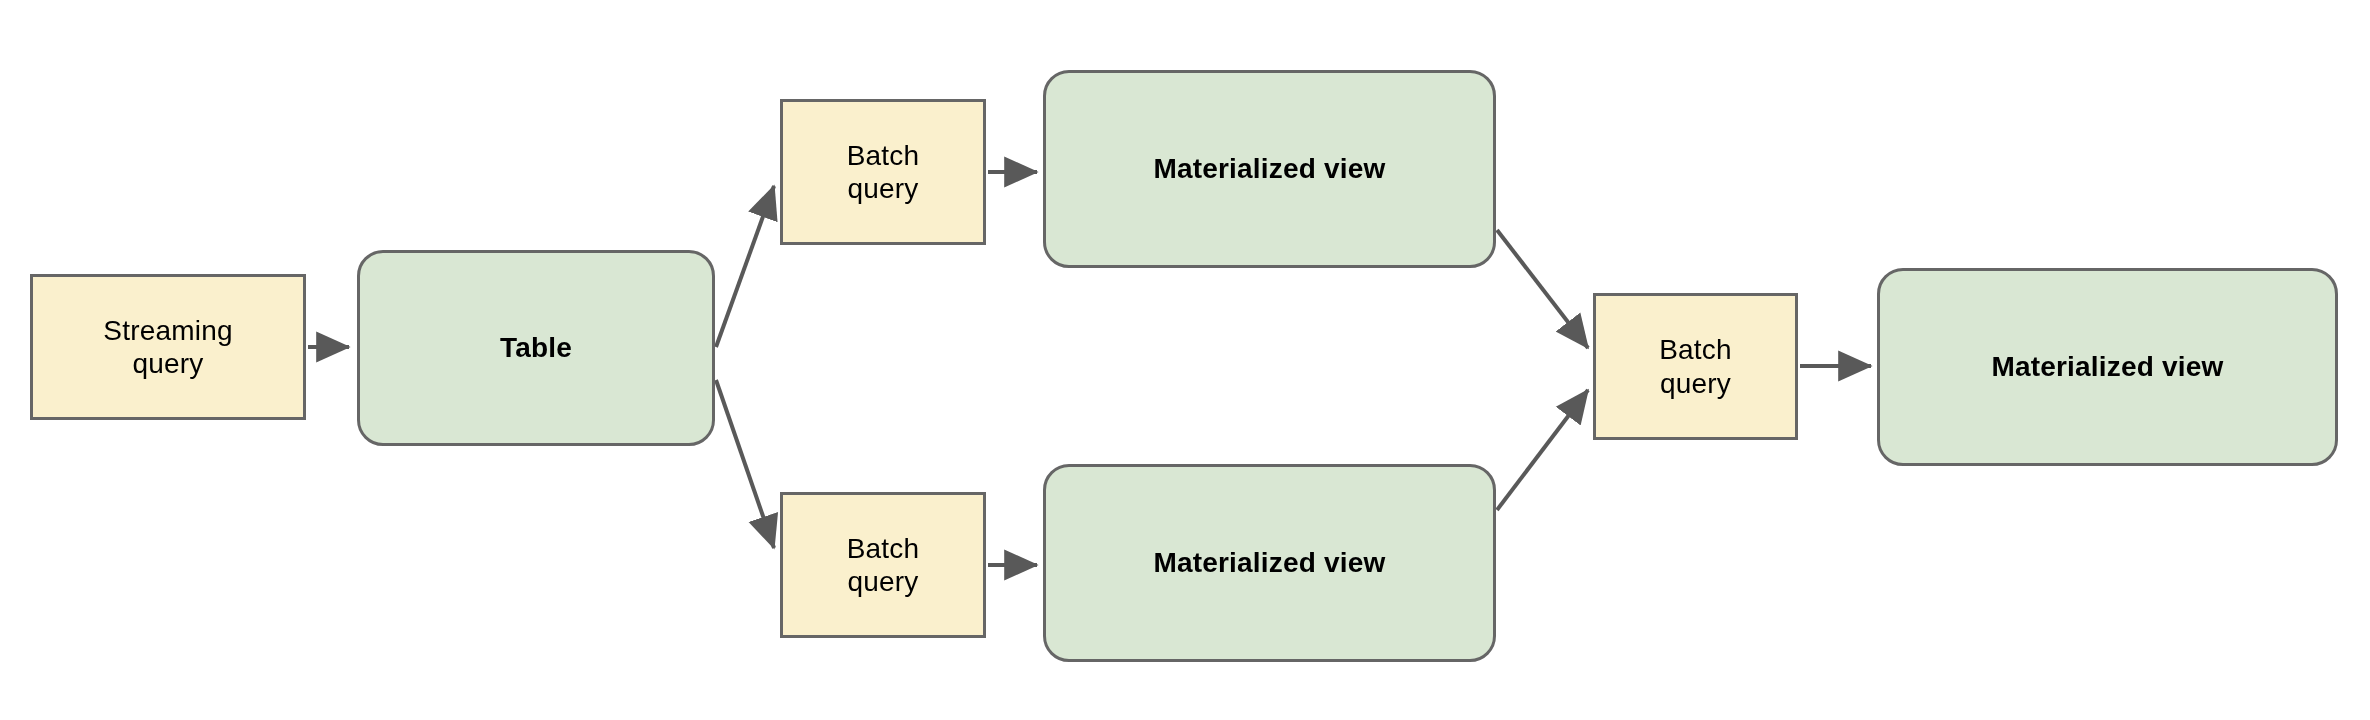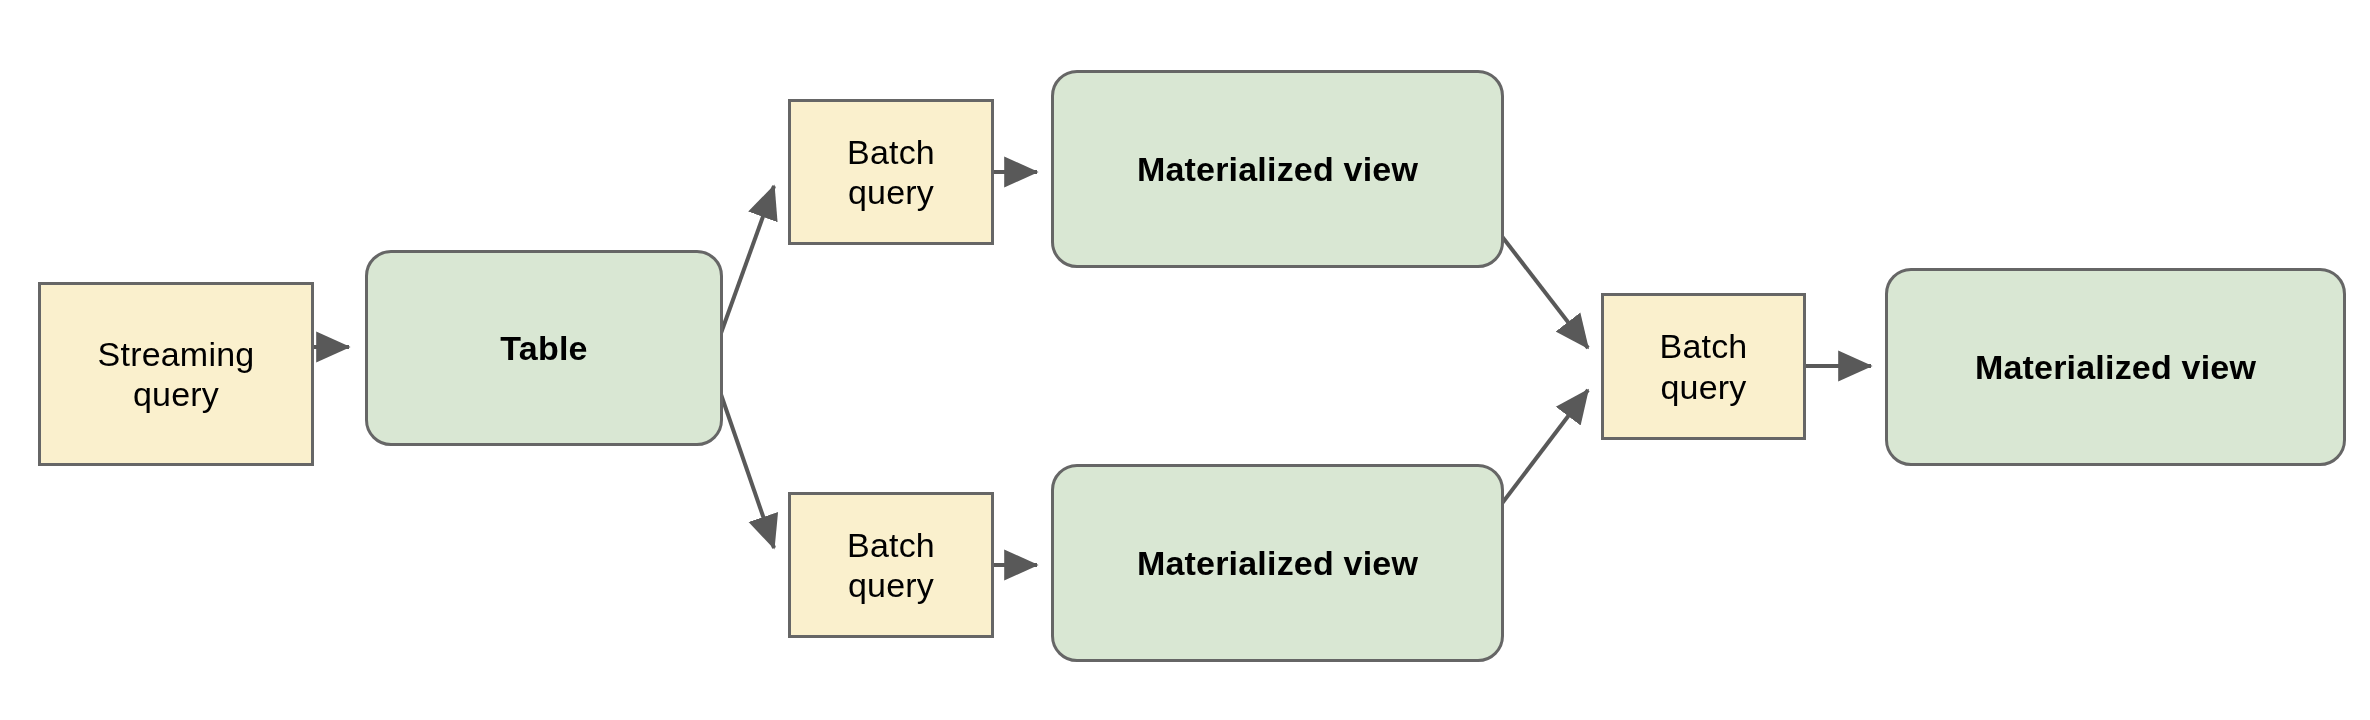--- a/index.html
+++ b/index.html
@@ -26,25 +26,24 @@
     pointer-events: none;
   }
   .node {
     position: absolute;
     box-sizing: border-box;
     display: flex;
     align-items: center;
     justify-content: center;
     text-align: center;
     color: #000000;
-    font-size: 34px;
+    font-size: 28px;
     line-height: 1.18;
     letter-spacing: 0.2px;
     white-space: pre-line;
-    margin-left: 8px;
   }
   .node.process {
     background: #faf0cd;
     border: 3px solid #666666;
     border-radius: 0;
   }
   .node.store {
     background: #d9e7d3;
     border: 3px solid #666666;
     border-radius: 26px;
@@ -93,21 +92,21 @@
 
     <g>
       <line x1="1497" y1="510" x2="1588" y2="390" stroke="#595959" stroke-width="4" marker-end="url(#arrowhead)"></line>
     </g>
 
     <g>
       <line x1="1800" y1="366" x2="1871" y2="366" stroke="#595959" stroke-width="4" marker-end="url(#arrowhead)"></line>
     </g>
   </svg>
 
-  <div class="node process" style="left:30px; top:282px; width:276px; height:184px;">
+  <div class="node process" style="left:30px; top:274px; width:276px; height:146px;">
     <span class="node-label">Streaming
 query</span>
   </div>
 
   <div class="node store" style="left:357px; top:250px; width:358px; height:196px;">
     <span class="node-label">Table</span>
   </div>
 
   <div class="node process" style="left:780px; top:99px; width:206px; height:146px;">
     <span class="node-label">Batch

